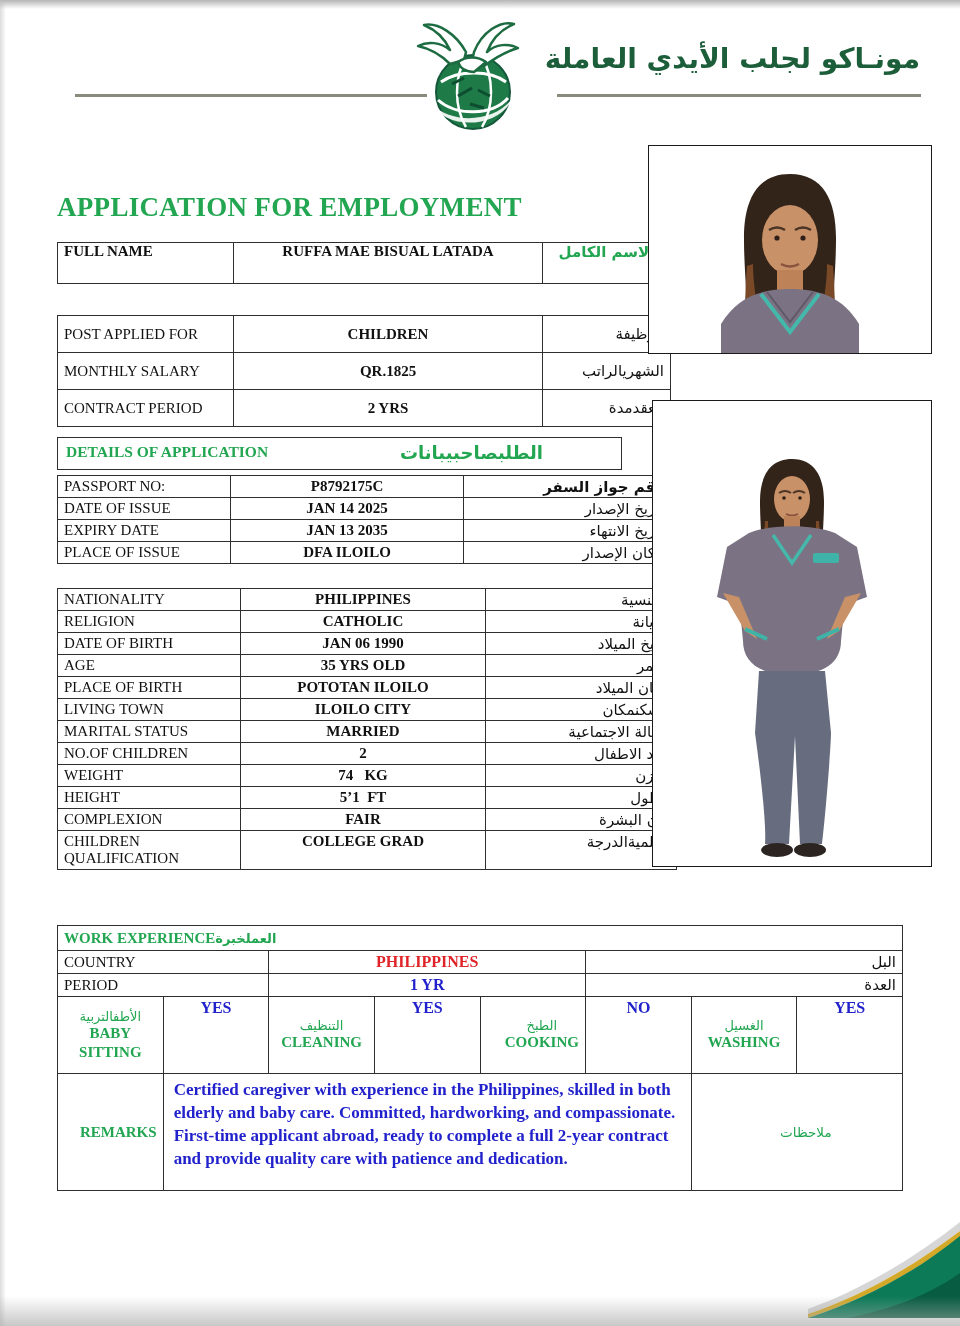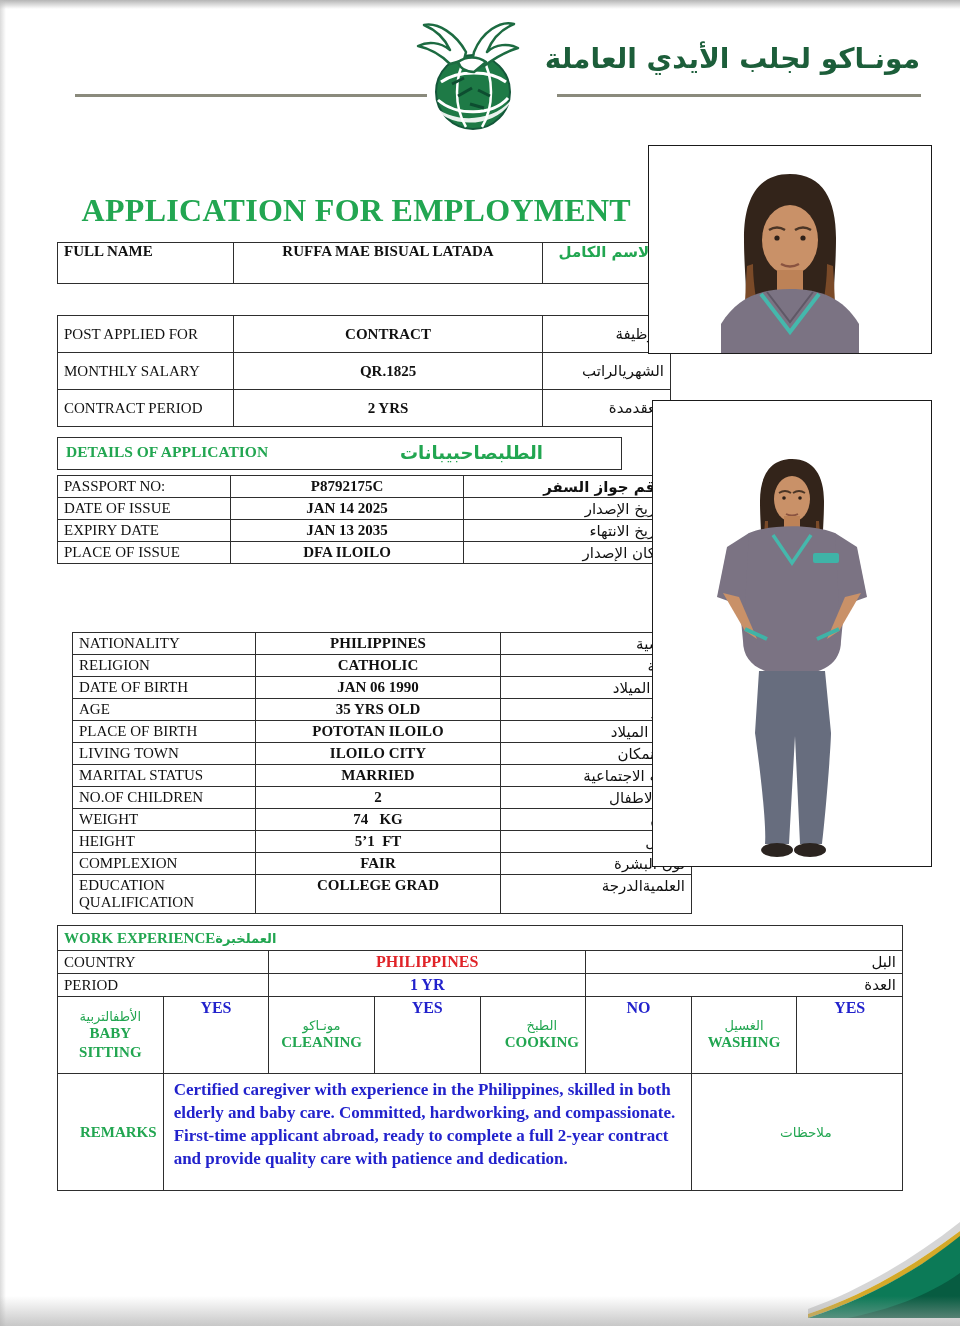--- a/index.html
+++ b/index.html
@@ -17,22 +17,22 @@
   .brand-en{position:absolute;left:54px;top:32px;font-family:"Liberation Sans","DejaVu Sans",sans-serif;
             font-weight:800;font-size:38px;color:#1c6b41;letter-spacing:.5px;}
   .brand-ar{position:absolute;right:40px;top:42px;font-family:"DejaVu Sans",sans-serif;
             font-weight:bold;font-size:28px;color:#1c5e3a;direction:rtl;}
   .hline{position:absolute;top:94px;height:3px;background:#8a8a7c;}
   .hline.left{left:75px;width:352px;}
   .hline.right{left:557px;width:364px;}
   .logo{position:absolute;left:408px;top:12px;width:130px;height:122px;}
 
   
-  .title{position:absolute;left:57px;top:192px;width:574px;text-align:right;
-         font-size:32px;font-weight:bold;color:#22a651;letter-spacing:.3px;}
+  .title{position:absolute;left:57px;top:192px;width:574px;text-align:left;
+         font-size:27px;font-weight:bold;color:#22a651;letter-spacing:.3px;}
 
   
   table.doc{border-collapse:collapse;table-layout:fixed;position:absolute;background:#fff;}
   table.doc td{border:1.5px solid #2e2e2e;padding:0 6px;font-size:15px;color:#111;overflow:hidden;}
   td.lab{text-align:left;}
   td.val{text-align:center;color:#2222cc;font-weight:bold;white-space:pre;}
   td.ar{direction:rtl;text-align:right;font-family:"DejaVu Sans",sans-serif;font-size:13.5px;padding-right:8px;}
   .green{color:#22a651;font-weight:bold;}
 
   .t-fullname{left:57px;top:242px;width:574px;}
@@ -45,21 +45,21 @@
   .details-head{position:absolute;left:57px;top:437px;width:563px;height:31px;
                 border:1.5px solid #2e2e2e;background:#fff;}
   .details-head .en{position:absolute;left:8px;top:5px;font-size:15.5px;}
   .details-head .arx{position:absolute;left:342px;top:4px;font-family:"DejaVu Sans",sans-serif;
                      font-size:18px;direction:rtl;}
 
   .t-passport{left:57px;top:475px;width:574px;}
   .t-passport td{height:21px;}
   .t-passport td.ar.first{font-weight:bold;}
 
-  .t-personal{left:72px;top:588px;width:580px;margin-top:44px;}
+  .t-personal{left:57px;top:588px;width:580px;}
   .t-personal td{height:21px;}
   .t-personal tr.tall td{height:36px;vertical-align:top;padding-top:2px;}
 
   
   .photo{position:absolute;border:1.5px solid #1a1a1a;background:#fff;}
   .photo1{left:648px;top:145px;width:282px;height:207px;}
   .photo2{left:652px;top:400px;width:278px;height:465px;}
   .photo svg{display:block;width:100%;height:100%;}
 
   
@@ -120,21 +120,21 @@
       <td class="val" style="width:296px;">RUFFA MAE BISUAL LATADA</td>
       <td class="ar" style="width:115px;">الاسم الكامل</td>
     </tr>
   </tbody>
     </table>
 
   <table class="doc t-job">
     <tbody>
         <tr>
       <td class="lab" style="width:163px;">POST APPLIED FOR</td>
-      <td class="val" style="width:296px;">CONTRACT</td>
+      <td class="val" style="width:296px;">CHILDREN</td>
       <td class="ar" style="width:115px;">الوظيفة</td>
     </tr>
     <tr>
       <td class="lab">MONTHLY SALARY</td>
       <td class="val">QR.1825</td>
       <td class="ar">الشهريالراتب</td>
     </tr>
     <tr>
       <td class="lab">CONTRACT PERIOD</td>
       <td class="val">2 YRS</td>
@@ -224,21 +224,21 @@
       <td class="lab">HEIGHT</td>
       <td class="val">5’1  FT</td>
       <td class="ar">الطول</td>
     </tr>
     <tr>
       <td class="lab">COMPLEXION</td>
       <td class="val">FAIR</td>
       <td class="ar">لون البشرة</td>
     </tr>
     <tr class="tall">
-      <td class="lab">EDUCATION QUALIFICATION</td>
+      <td class="lab">CHILDREN QUALIFICATION</td>
       <td class="val">COLLEGE GRAD</td>
       <td class="ar">العلميةالدرجة</td>
     </tr>
   </tbody>
     </table>
 
   <div class="photo photo1">
     <svg viewBox="0 0 282 207">
       <rect width="282" height="207" fill="#ffffff"></rect>
       <path d="M141,28 C108,28 95,54 95,92 C95,132 100,150 94,168 L188,168 C182,150 187,132 187,92 C187,54 174,28 141,28 Z" fill="#33241a"></path>
@@ -297,21 +297,21 @@
       <td class="blueval" colspan="3">1 YR</td>
       <td class="ar" colspan="3">العدة</td>
     </tr>
     <tr>
       <td class="skill" style="width:124px;">
         <div class="nar">الأطفالتربية</div>
         <div class="nen">BABY SITTING</div>
       </td>
       <td class="answer" style="width:53px;">YES</td>
       <td class="skill" style="width:156px;">
-        <div class="nar">مونـاكو</div>
+        <div class="nar">التنظيف</div>
         <div class="nen">CLEANING</div>
       </td>
       <td class="answer" style="width:48px;">YES</td>
       <td class="skill" style="width:156px;padding-left:20px;">
         <div class="nar">الطبخ</div>
         <div class="nen">COOKING</div>
       </td>
       <td class="answer" style="width:48px;">NO</td>
       <td class="skill" style="width:131px;">
         <div class="nar">الغسيل</div>

